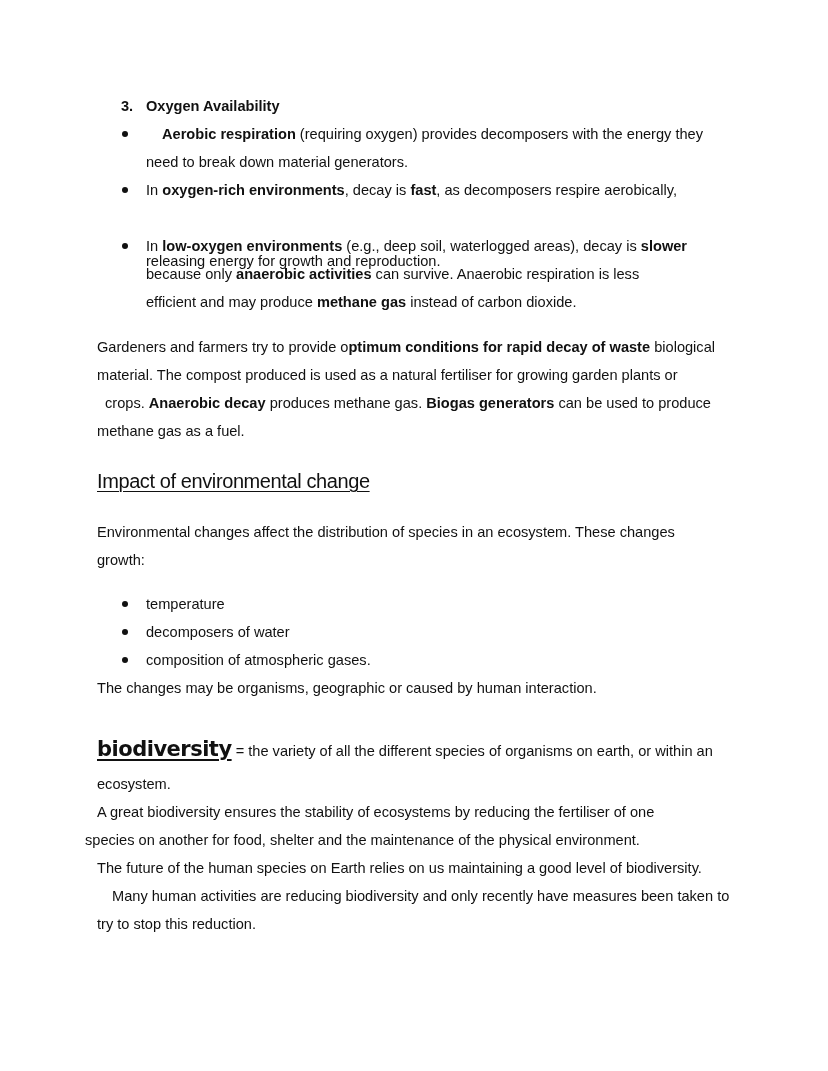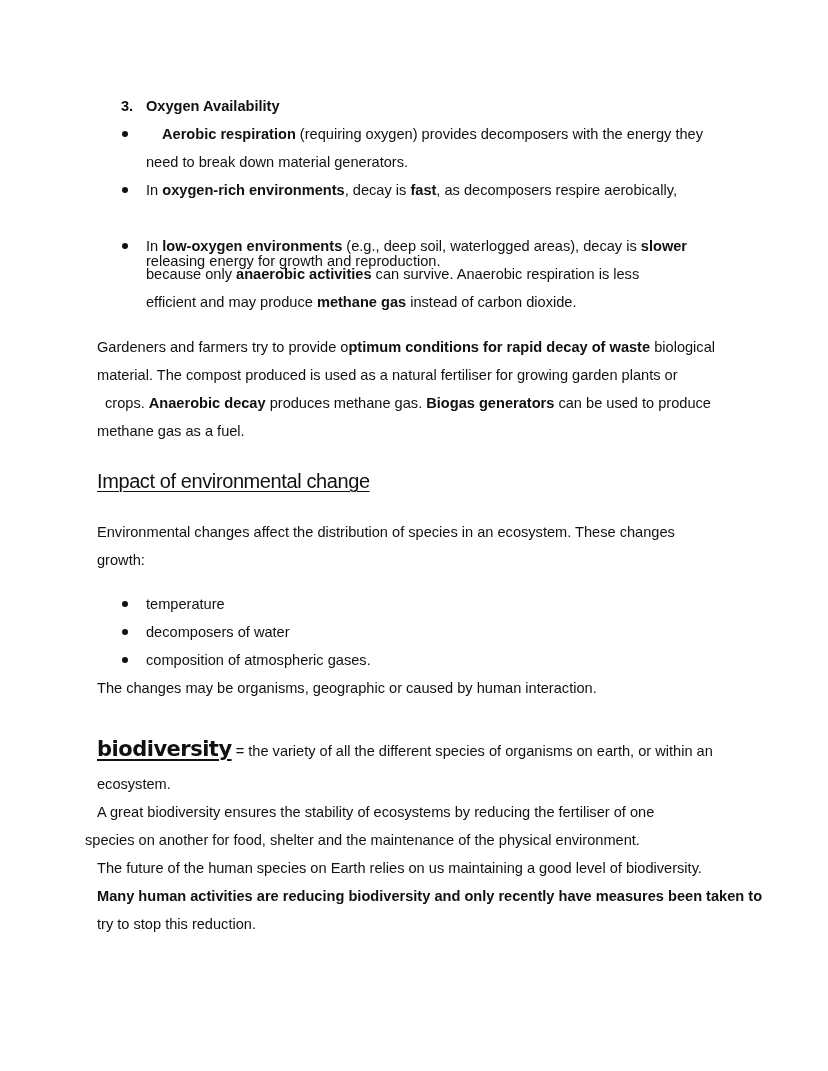--- a/index.html
+++ b/index.html
@@ -112,17 +112,17 @@
   </div>
 
   <div>
     <div class="line" style="left:97px; top:738px; line-height:22px;">
       <span class="term">biodiversity</span><span> = the variety of all the different species of organisms on earth, or within an</span>
     </div>
     <div class="line" style="left:97px; top:775px;">ecosystem.</div>
     <div class="line" style="left:97px; top:803px;">A great biodiversity ensures the stability of ecosystems by reducing the fertiliser of one</div>
     <div class="line" style="left:85px; top:831px;">species on another for food, shelter and the maintenance of the physical environment.</div>
     <div class="line" style="left:97px; top:859px;">The future of the human species on Earth relies on us maintaining a good level of biodiversity.</div>
-    <div class="line" style="left:97px; top:887px;font-weight:bold;">Many human activities are reducing biodiversity and only recently have measures been taken to</div>
+    <div class="line" style="left:112px; top:887px;">Many human activities are reducing biodiversity and only recently have measures been taken to</div>
     <div class="line" style="left:97px; top:915px;">try to stop this reduction.</div>
   </div>
 
 </div>
 
 </body></html>

